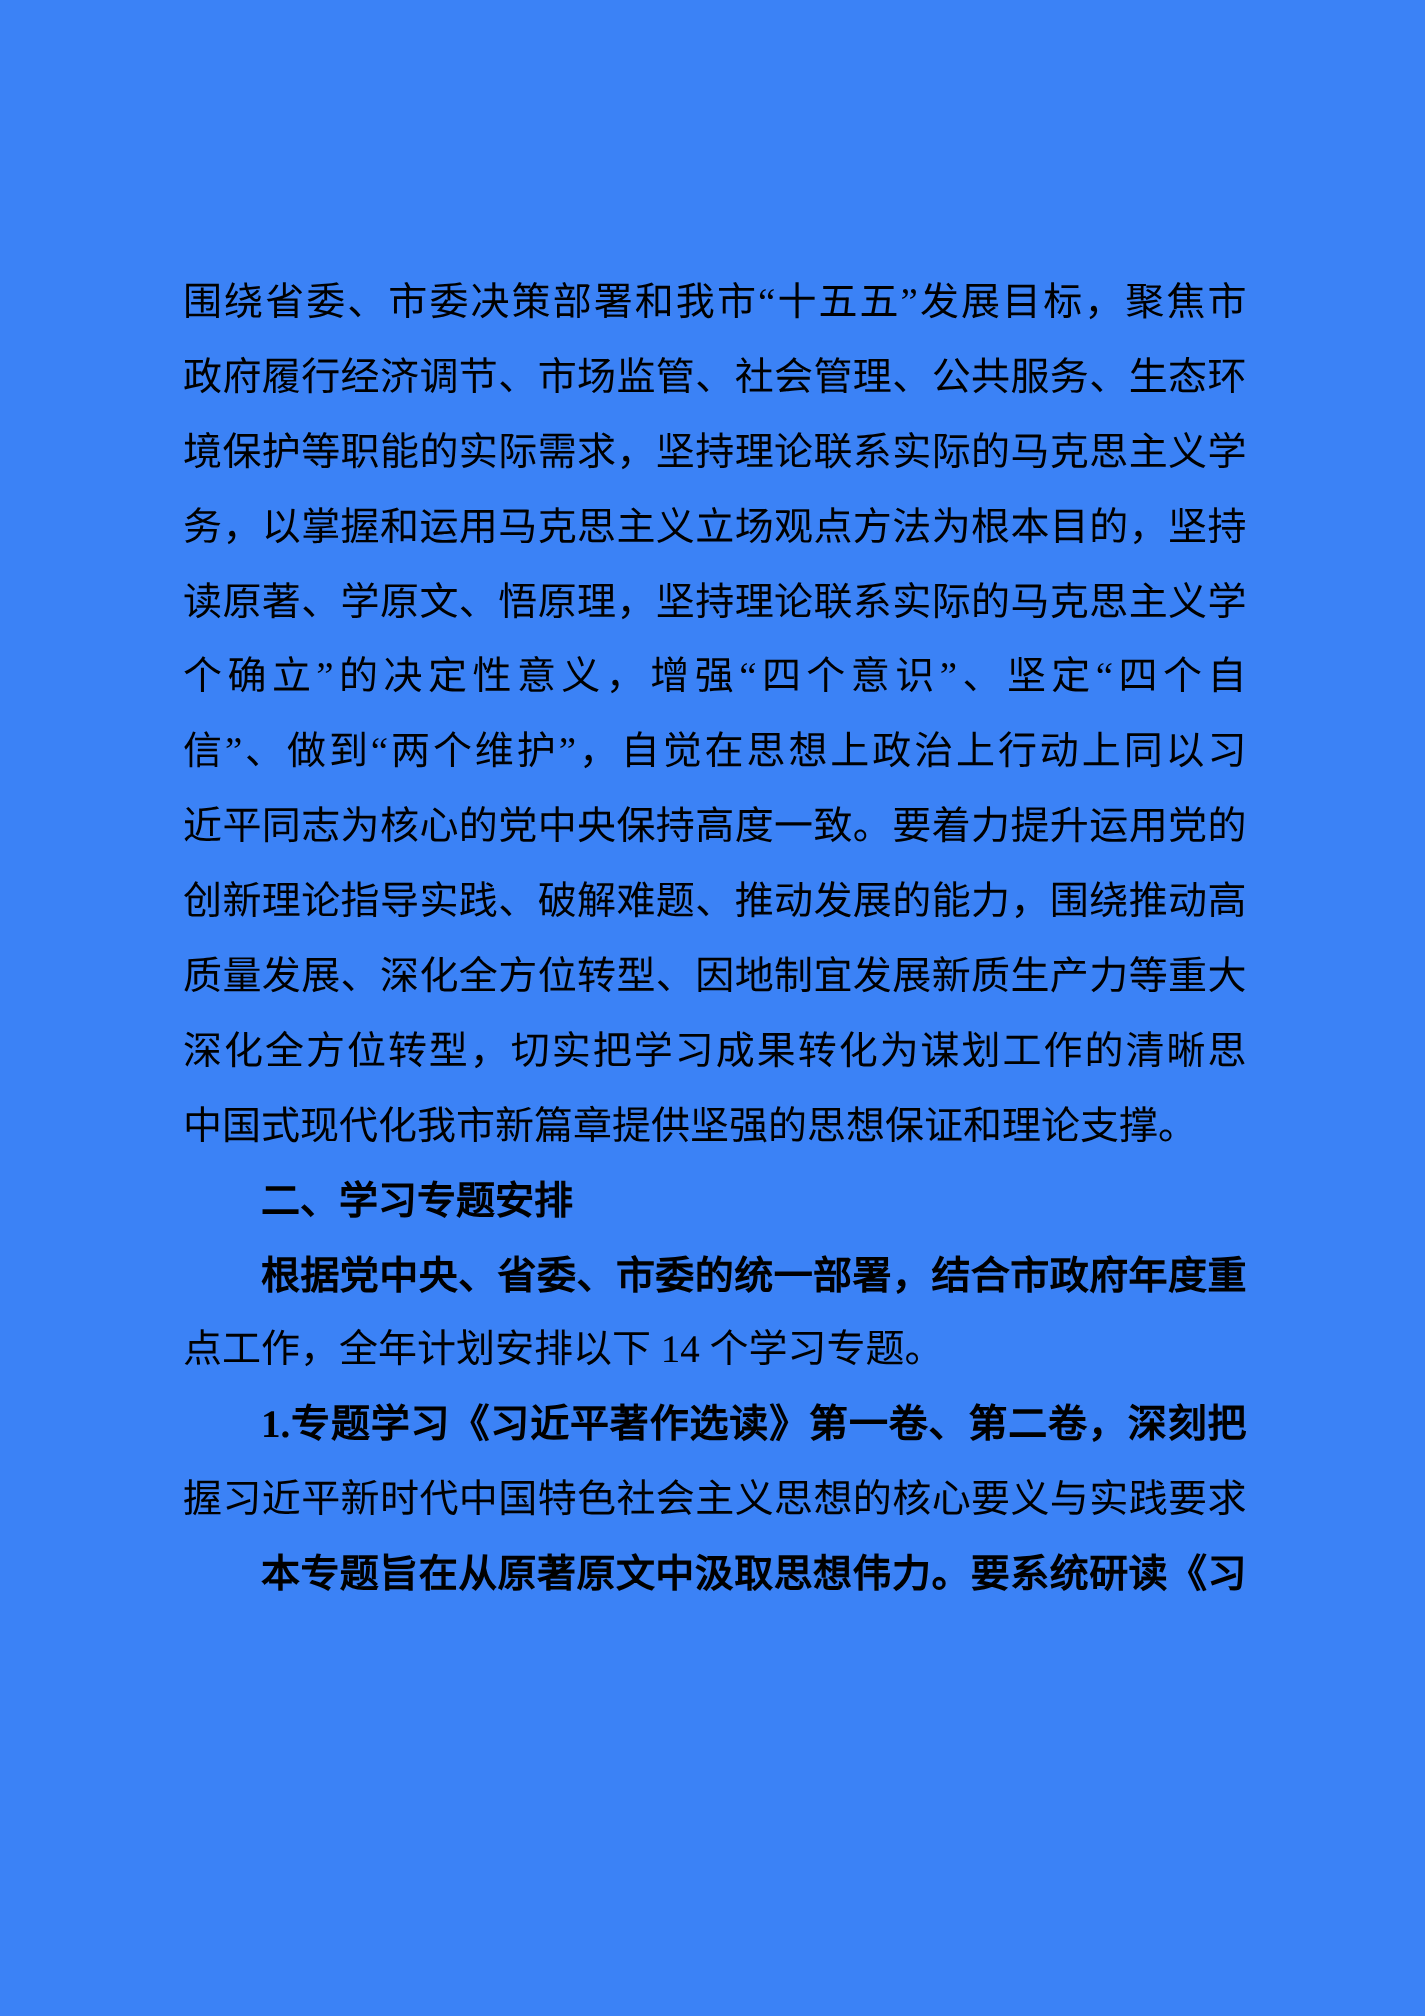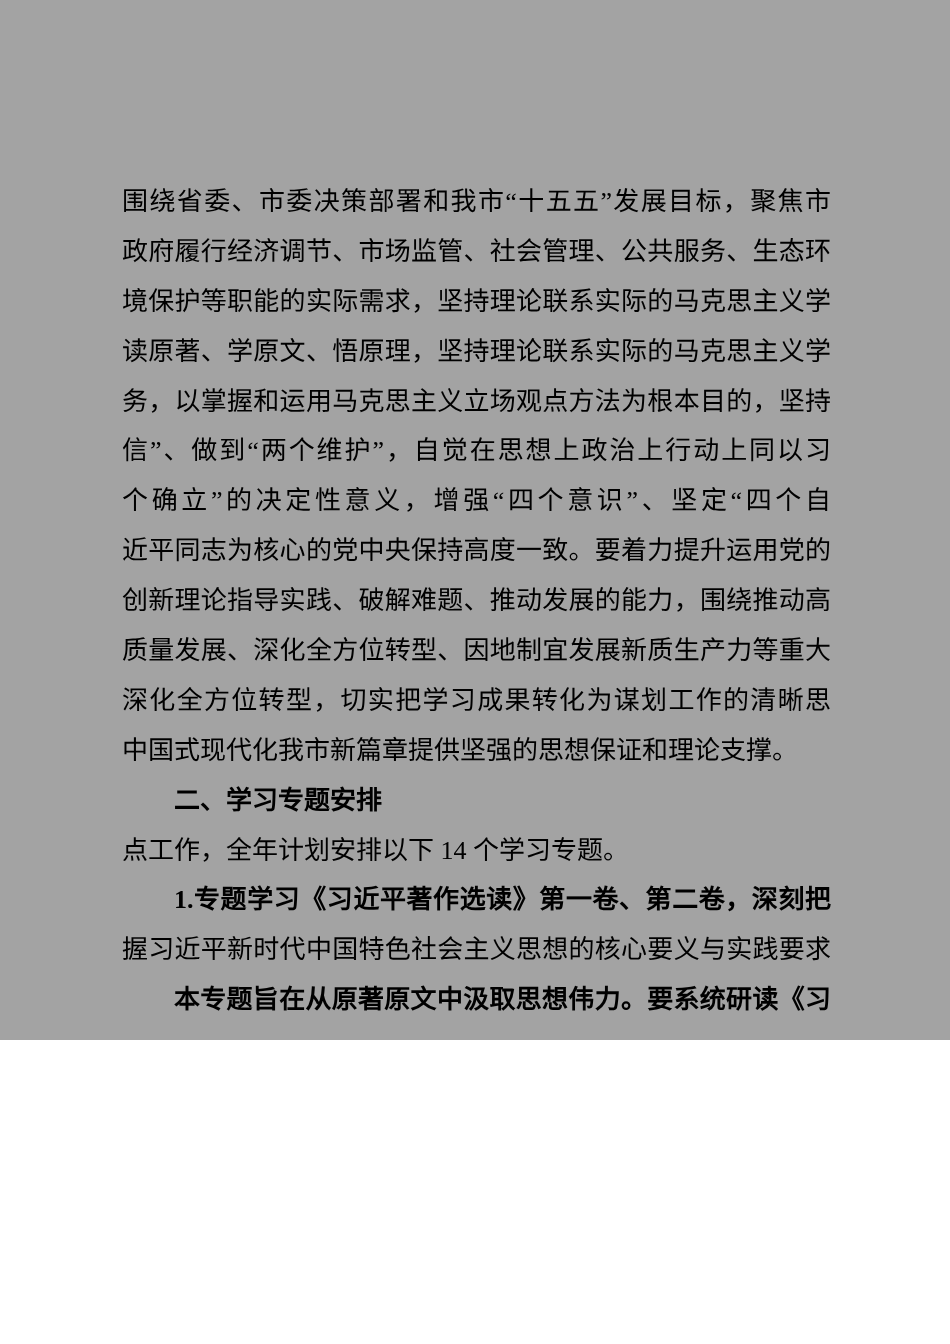--- a/index.html
+++ b/index.html
@@ -3,22 +3,22 @@
 <meta charset="utf-8">
 <style>
   html, body {
     margin: 0;
     padding: 0;
     background: #ffffff;
   }
   .page {
     position: relative;
     width: 950px;
-    height: 1040px;
-    background: #a3a3a3;
+    height: 1344px;
+    background: #3b82f6;
     overflow: hidden;
   }
   .doc-body {
     position: absolute;
     left: 122px;
     top: 177px;
     width: 709px;
     color: #000000;
     font-family: "Liberation Serif", serif;
     font-size: 26px;
@@ -39,28 +39,29 @@
   }
 </style>
 </head>
 <body>
 
 <div class="page">
   <div class="doc-body">
       <div class="doc-line fill">围绕省委、市委决策部署和我市“十五五”发展目标，聚焦市</div>
       <div class="doc-line fill">政府履行经济调节、市场监管、社会管理、公共服务、生态环</div>
       <div class="doc-line fill">境保护等职能的实际需求，坚持理论联系实际的马克思主义学</div>
+      <div class="doc-line fill">务，以掌握和运用马克思主义立场观点方法为根本目的，坚持</div>
       <div class="doc-line fill">读原著、学原文、悟原理，坚持理论联系实际的马克思主义学</div>
-      <div class="doc-line fill">务，以掌握和运用马克思主义立场观点方法为根本目的，坚持</div>
+      <div class="doc-line fill">个确立”的决定性意义，增强“四个意识”、坚定“四个自</div>
       <div class="doc-line fill">信”、做到“两个维护”，自觉在思想上政治上行动上同以习</div>
-      <div class="doc-line fill">个确立”的决定性意义，增强“四个意识”、坚定“四个自</div>
       <div class="doc-line fill">近平同志为核心的党中央保持高度一致。要着力提升运用党的</div>
       <div class="doc-line fill">创新理论指导实践、破解难题、推动发展的能力，围绕推动高</div>
       <div class="doc-line fill">质量发展、深化全方位转型、因地制宜发展新质生产力等重大</div>
       <div class="doc-line fill">深化全方位转型，切实把学习成果转化为谋划工作的清晰思</div>
       <div class="doc-line">中国式现代化我市新篇章提供坚强的思想保证和理论支撑。</div>
       <div class="doc-line indent">二、学习专题安排</div>
+      <div class="doc-line fill indent">根据党中央、省委、市委的统一部署，结合市政府年度重</div>
       <div class="doc-line">点工作，全年计划安排以下 14 个学习专题。</div>
       <div class="doc-line fill indent">1.专题学习《习近平著作选读》第一卷、第二卷，深刻把</div>
       <div class="doc-line fill">握习近平新时代中国特色社会主义思想的核心要义与实践要求</div>
       <div class="doc-line fill indent">本专题旨在从原著原文中汲取思想伟力。要系统研读《习</div>
     </div>
 </div>
 
 </body></html>

